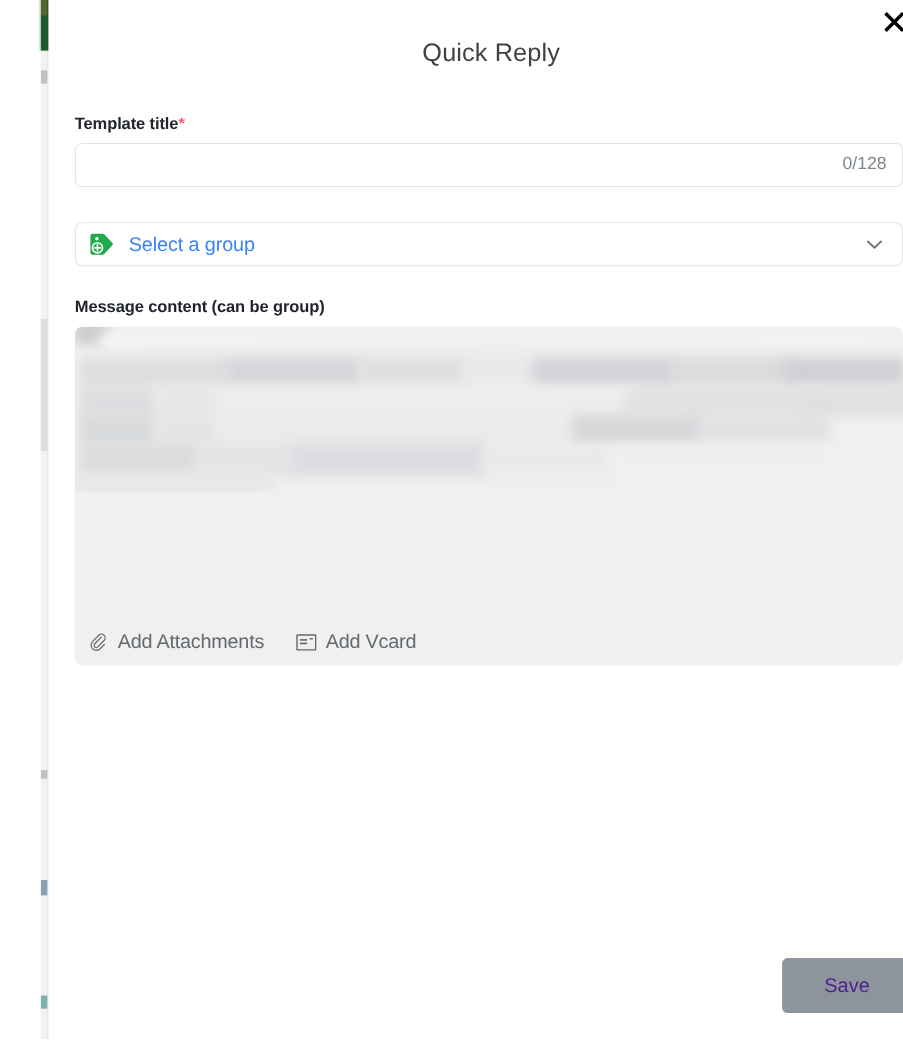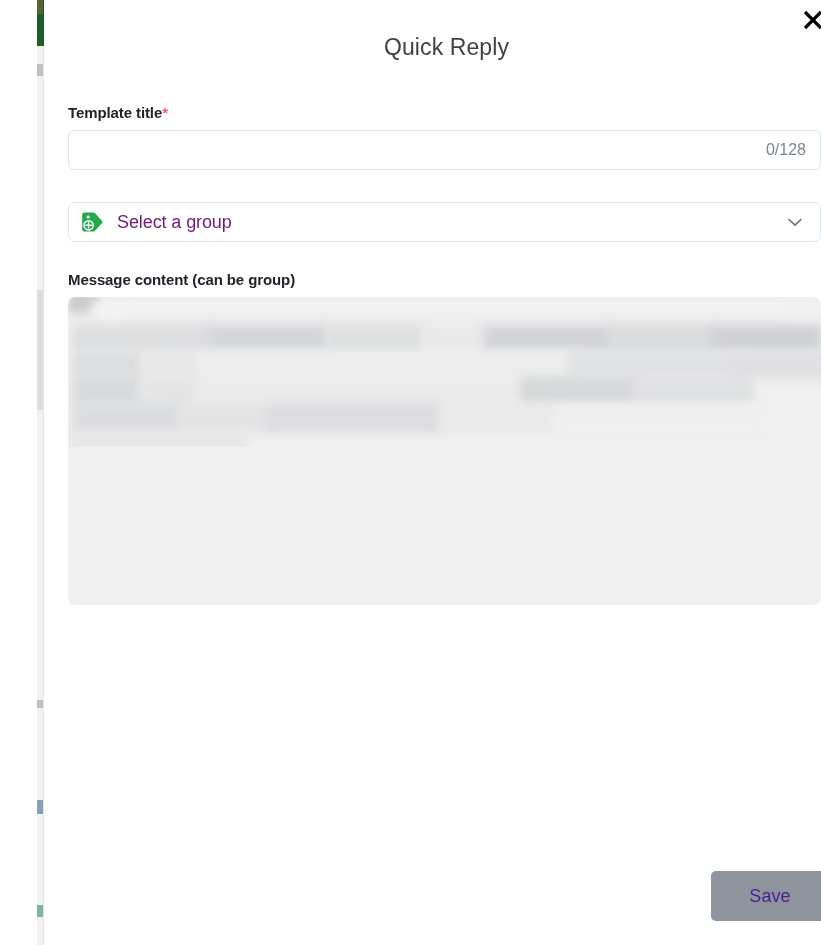--- a/index.html
+++ b/index.html
@@ -147,21 +147,21 @@
   }
   .tag-icon {
     width: 26px;
     height: 24px;
     flex: 0 0 auto;
     display: block;
   }
   .select-placeholder {
     flex: 1 1 auto;
     font-size: 18px;
-    color: #701a75;
+    color: #3b82f6;
     margin-left: 11px;
     letter-spacing: -.1px;
   }
   .chevron { flex: 0 0 auto; display: block; }
 
   .msg-block { margin-top: 29px; }
 
   .msg-box {
     position: relative;
     box-sizing: border-box;
@@ -308,20 +308,37 @@
             <div class="rd" style="left:452px; top:80px;  width:120px; height:28px; background:#d6d8da;"></div>
             <div class="rd" style="left:566px; top:80px;  width:120px; height:28px; background:#e0e1e3;"></div>
             <div class="rd" style="left:4px;   top:106px; width:110px; height:30px; background:#dadcde;"></div>
             <div class="rd" style="left:110px; top:106px; width:90px;  height:30px; background:#e3e4e5;"></div>
             <div class="rd" style="left:196px; top:106px; width:180px; height:30px; background:#dcdde0;"></div>
             <div class="rd" style="left:370px; top:106px; width:120px; height:30px; background:#eaeaeb;"></div>
             <div class="rd" style="left:486px; top:106px; width:210px; height:30px; background:#efefef;"></div>
             <div class="rd" style="left:0px;   top:132px; width:180px; height:20px; background:#e7e7e8;"></div>
           </div>
 
+          <div class="msg-toolbar">
+            <button class="tool-btn">
+              <svg width="19" height="19" viewBox="0 0 19 19" aria-hidden="true">
+                <path d="M13.6 5.1 L6.2 12.5 a2.4 2.4 0 0 0 3.4 3.4 l7.0 -7.0 a4.1 4.1 0 0 0 -5.8 -5.8 l-7.0 7.0 a5.8 5.8 0 0 0 8.2 8.2 l5.0 -5.0" fill="none" stroke="#62696e" stroke-width="1.35" stroke-linecap="round" stroke-linejoin="round" transform="scale(.82) translate(1.2,1.2)"></path>
+              </svg>
+              <span>Add Attachments</span>
+            </button>
+            <button class="tool-btn">
+              <svg width="19" height="16" viewBox="0 0 19 16" aria-hidden="true">
+                <rect x="1" y="1.2" width="17" height="13.6" rx="0.6" fill="none" stroke="#62696e" stroke-width="1.3"></rect>
+                <rect x="3.6" y="5.0" width="6.6" height="1.5" fill="#62696e"></rect>
+                <rect x="3.6" y="8.2" width="6.6" height="1.5" fill="#62696e"></rect>
+                <rect x="12.4" y="4.0" width="3.0" height="1.3" fill="#62696e"></rect>
+              </svg>
+              <span>Add Vcard</span>
+            </button>
+          </div>
 
         </div>
       </div>
 
     </div>
 
     <button class="save-btn">Save</button>
 
   </div>
 </div>

